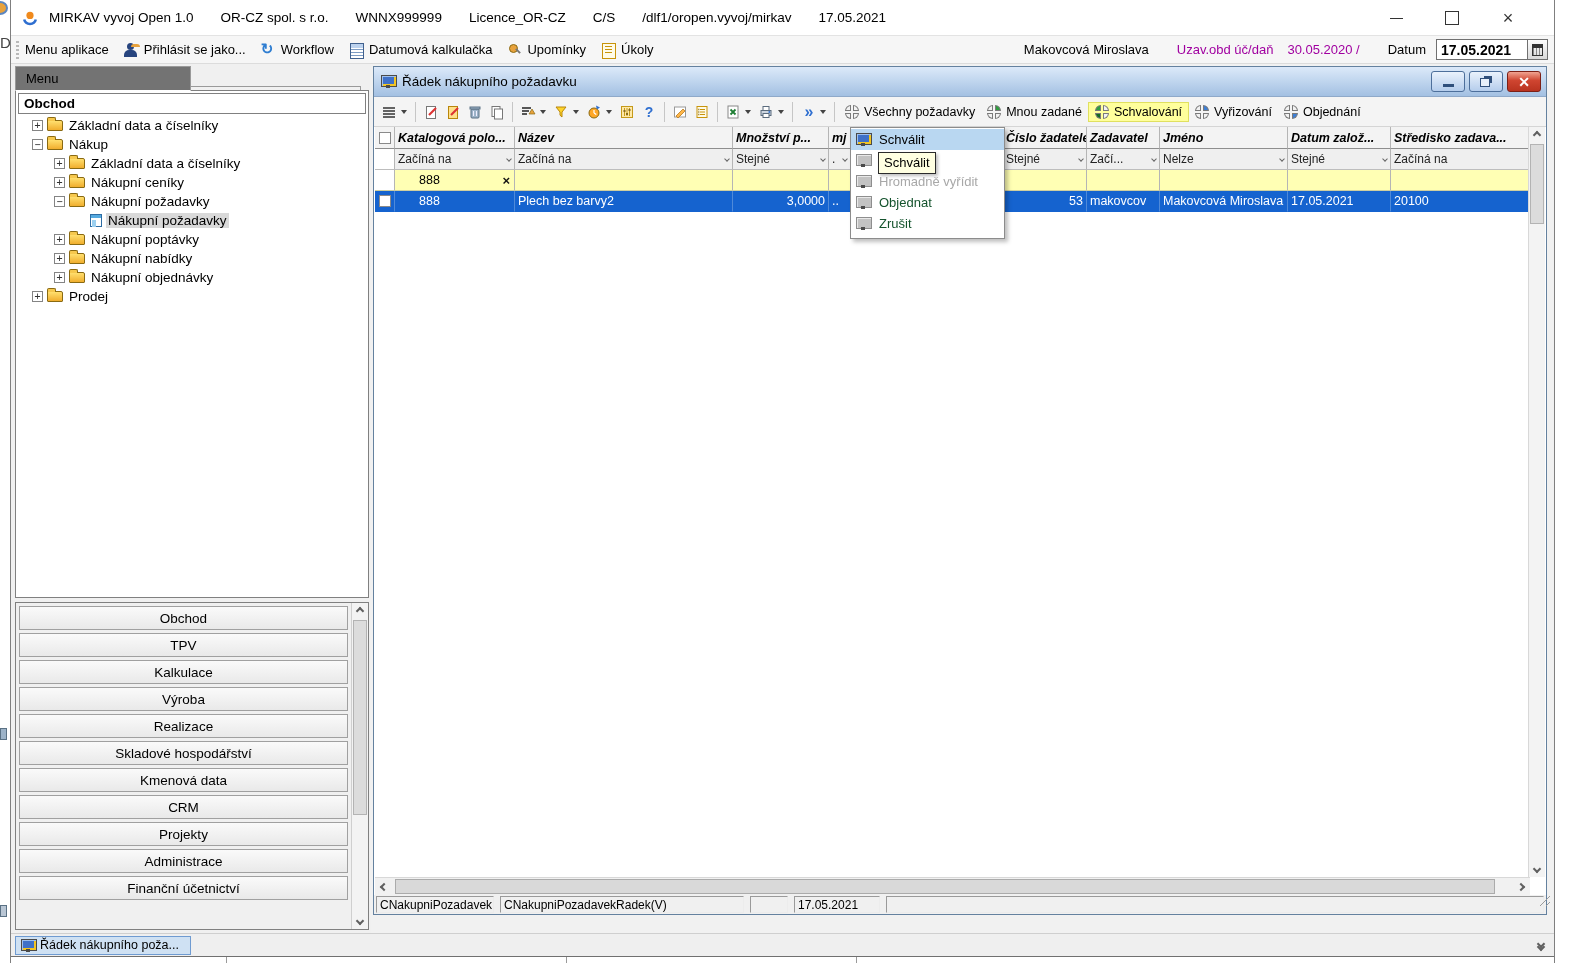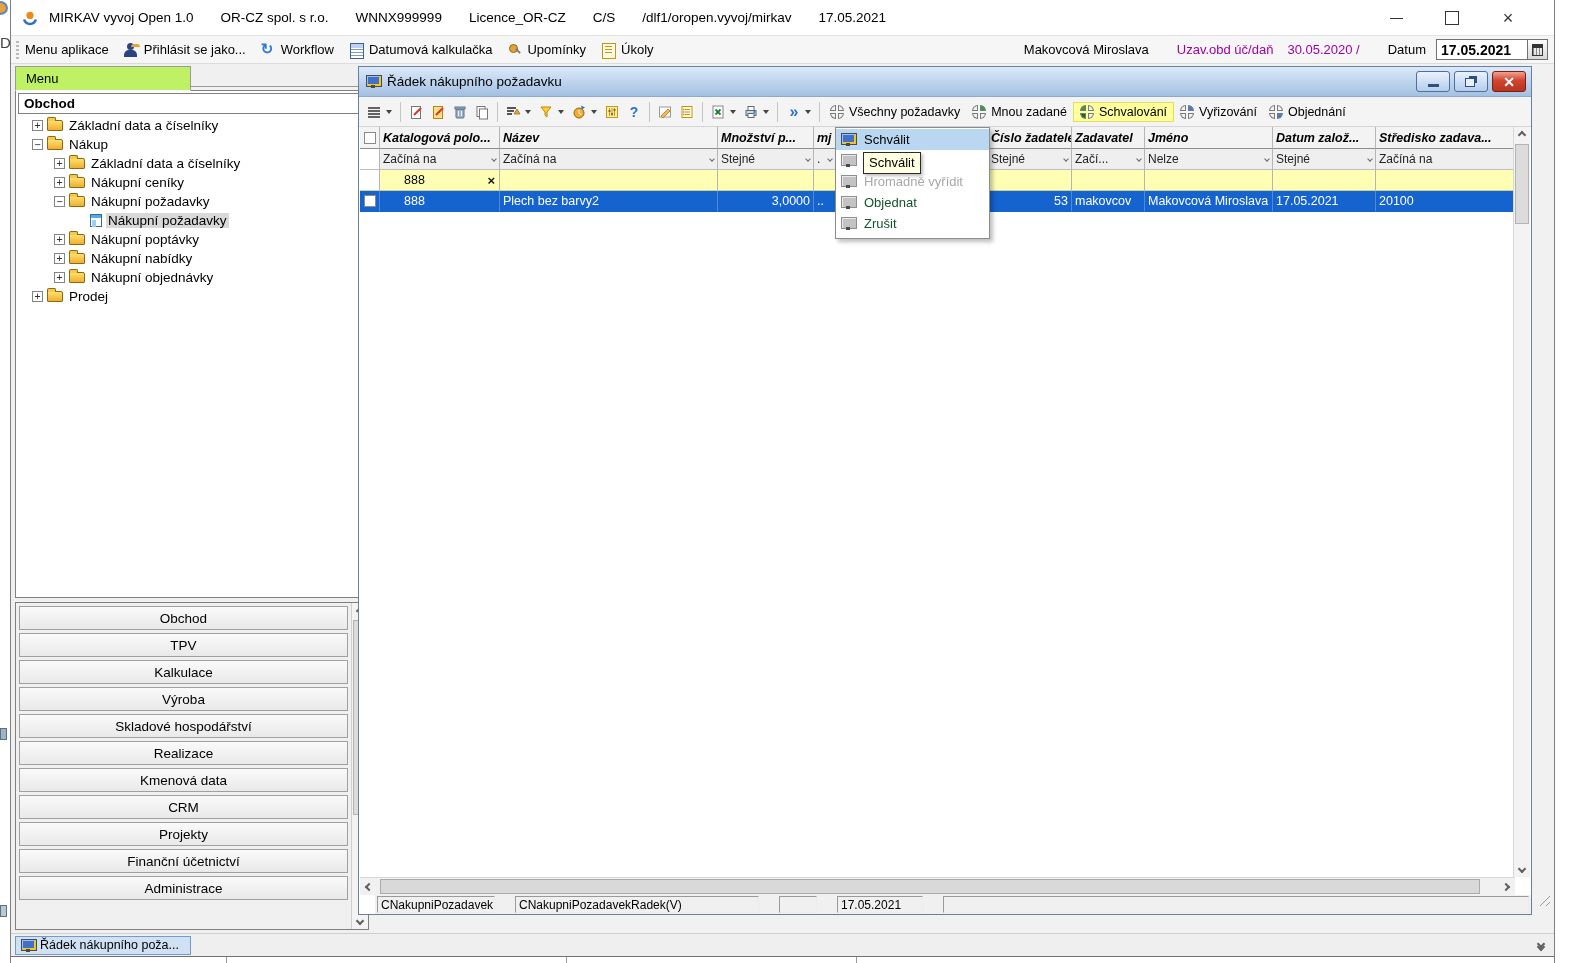--- a/index.html
+++ b/index.html
@@ -65,39 +65,39 @@
   .dtab::after { content:""; position:absolute; left:1px; top:5px; width:4px; height:7px; background:#9cd0f0; }
 
   .chev { display:inline-block; width:6px; height:6px; border-left:2px solid #606060; border-bottom:2px solid #606060; }
   .chev.up { transform:rotate(135deg); } .chev.down { transform:rotate(-45deg); }
   .chev.left { transform:rotate(45deg); } .chev.right { transform:rotate(-135deg); }
   .chev.sm { width:4px; height:4px; border-width:1.5px; border-color:#666; }
 
   
   .tabs { position:absolute; left:4px; top:66px; width:354px; height:24px; display:flex; }
   .tab { height:24px; border:1px solid #9a9a9a; background:#f1f1f1; display:flex; align-items:center; padding:0 10px; font-size:13px; }
-  .tab.active { background:#bef264; border-bottom-color:#fff; height:25px; z-index:2; width:176px; }
+  .tab.active { background:#737373; border-bottom-color:#fff; height:25px; z-index:2; width:176px; }
   .tab.inactive { width:170px; margin-top:20px; height:17px; border-left:none;padding-left:30px; }
 
   .treepanel { position:absolute; left:4px; top:90px; width:354px; height:508px; background:#fff; border:1px solid #808080; }
   .treehead { margin:2px; border:1px solid #808080; height:21px; display:flex; align-items:center; padding-left:5px; font-weight:bold; font-size:13.5px; }
   .titem { height:19px; display:flex; align-items:center; gap:4px; font-size:13.5px; white-space:nowrap; }
   .exp { width:11px; height:11px; border:1px solid #848484; background:#fff; display:flex; align-items:center; justify-content:center; font-size:10px; line-height:9px; color:#333; flex:0 0 auto; font-family:"DejaVu Sans Mono",monospace; }
   .tlabel { padding:0 2px; }
   .tsel { background:#d9d9d9; }
 
   .modules { position:absolute; left:4px; top:602px; width:354px; height:328px; border:1px solid #808080; background:#f0f0f0; overflow:hidden; }
   .mbtn { position:relative; margin:3px 20px 0 3px; height:24px; border:1px solid #a0a0a0; background:linear-gradient(#fafafa,#e9e9e9); display:flex; align-items:center; justify-content:center; font-size:13.5px; }
   .msb { position:absolute; right:0; top:0; width:17px; height:100%; background:#f3f3f3; border-left:1px solid #cfcfcf; }
   .msb .sbtn { position:absolute; left:0; width:16px; height:16px; display:flex; align-items:center; justify-content:center; }
   .msb .thumb { position:absolute; left:1px; top:17px; width:14px; height:195px; background:#dcdcdc; border:1px solid #b3b3b3; }
 
   
   .mdi { position:absolute; left:360px; top:64px; right:1px; height:869px; background:#f1f1f1; }
-  .child { position:absolute; left:347px; top:66px; width:1174px; height:849px; background:#fff; border:1px solid #64819f; }
+  .child { position:absolute; left:362px; top:66px; width:1174px; height:849px; background:#fff; border:1px solid #64819f; }
   .ctitle { position:absolute; left:0; top:0; right:0; height:30px; background:linear-gradient(180deg,#dce9f9,#c2d7ef 45%,#a3c0e2); border-bottom:1px solid #8fa9c9; display:flex; align-items:center; padding-left:7px; gap:7px; }
   .ctitle .txt { font-size:13.5px; }
   .cbtns { position:absolute; right:5px; top:4px; display:flex; gap:4px; }
   .cbtn { width:34px; height:21px; border:1px solid #4d6f9b; border-radius:3px; background:linear-gradient(#eaf2fc,#b5cdec); display:flex; align-items:center; justify-content:center; }
   .cbtn-min::before { content:""; width:11px; height:3px; background:#30507c; margin-top:8px; }
   .cbtn-rest::before { content:""; width:8px; height:7px; border:1.5px solid #30507c; background:#e8f0fa; box-shadow:3px -3px 0 -1px #30507c; margin:2px 0 0 -2px; }
   .cbtn-close { background:linear-gradient(#f0a391,#cf4530 45%,#b93320); border-color:#7c2016; color:#fff; font-weight:bold; font-size:14px; }
 
   .ctoolbar { position:absolute; left:0; top:30px; right:0; height:30px; background:#f4f4f4; border-bottom:1px solid #d5d5d5; display:flex; align-items:center; padding-left:4px; }
   .ticon { width:22px; height:22px; display:flex; align-items:center; justify-content:center; position:relative; }
@@ -138,21 +138,21 @@
   
   .vsb { position:absolute; right:1px; top:60px; width:17px; height:750px; background:#f3f3f3; border-left:1px solid #d8d8d8; }
   .vsb .sbtn { position:absolute; left:0; width:16px; height:16px; display:flex; align-items:center; justify-content:center; }
   .vsb .thumb { position:absolute; left:1px; top:17px; width:14px; height:80px; background:#dcdcdc; border:1px solid #b3b3b3; }
   
   .hsb { position:absolute; left:1px; top:810px; width:1155px; height:18px; background:#f1f1f1; border-top:1px solid #d8d8d8; }
   .hsb .sbtn { position:absolute; top:0; width:18px; height:17px; display:flex; align-items:center; justify-content:center; }
   .hsb .thumb { position:absolute; left:20px; top:1px; width:1100px; height:15px; background:#d9d9d9; border:1px solid #ababab; }
 
   
-  .cstatus { position:absolute; left:0; bottom:0; right:0; height:19px; background:#f0f0f0; display:flex; padding:1px 2px; gap:20px;margin-left:16px; }
+  .cstatus { position:absolute; left:0; bottom:0; right:0; height:19px; background:#f0f0f0; display:flex; padding:1px 2px; gap:6px; }
   .scell { border:1px solid; border-color:#9a9a9a #ececec #ececec #9a9a9a; font-size:12px; padding:0 3px; display:flex; align-items:center; overflow:hidden; white-space:nowrap; }
   .sc0 { width:118px; } .sc1 { width:244px; } .sc2 { width:38px; } .sc3 { width:86px; } .sc4 { flex:1; }
 
   
   .cmenu { position:absolute; left:476px; top:60px; width:155px; height:112px; background:#fff; border:1px solid #8c8c8c; box-shadow:3px 3px 4px rgba(0,0,0,0.25); padding-top:1px; z-index:50; }
   .mitem { height:21px; display:flex; align-items:center; gap:9px; padding-left:5px; font-size:13px; white-space:nowrap; }
   .mitem.sel { background:#b9d7f1; }
   .mitem.dis { color:#a8a8a8; }
   .mitem.dim { color:#14532d; }
   .mtooltip { position:absolute; left:27px; top:24px; background:#ffffe1; border:1px solid #2b2b2b; padding:2px 5px 3px 5px; font-size:13px; color:#000; z-index:60; box-shadow:2px 2px 3px rgba(0,0,0,0.25); }
@@ -309,39 +309,39 @@
     <div class="mbtn">
         <span>TPV</span>
       </div>
     <div class="mbtn">
         <span>Kalkulace</span>
       </div>
     <div class="mbtn">
         <span>Výroba</span>
       </div>
     <div class="mbtn">
+        <span>Realizace</span>
+      </div>
+    <div class="mbtn">
         <span>Skladové hospodářství</span>
       </div>
     <div class="mbtn">
-        <span>Realizace</span>
-      </div>
-    <div class="mbtn">
         <span>Kmenová data</span>
       </div>
     <div class="mbtn">
         <span>CRM</span>
       </div>
     <div class="mbtn">
         <span>Projekty</span>
       </div>
     <div class="mbtn">
+        <span>Administrace</span>
+      </div>
+    <div class="mbtn">
         <span>Finanční účetnictví</span>
-      </div>
-    <div class="mbtn">
-        <span>Administrace</span>
       </div>
     <div class="msb">
       <span class="sbtn" style="top:0;">
           <span class="chev up"></span>
         </span>
       <span class="thumb"></span>
       <span class="sbtn" style="bottom:0;">
           <span class="chev down"></span>
         </span>
     </div>

